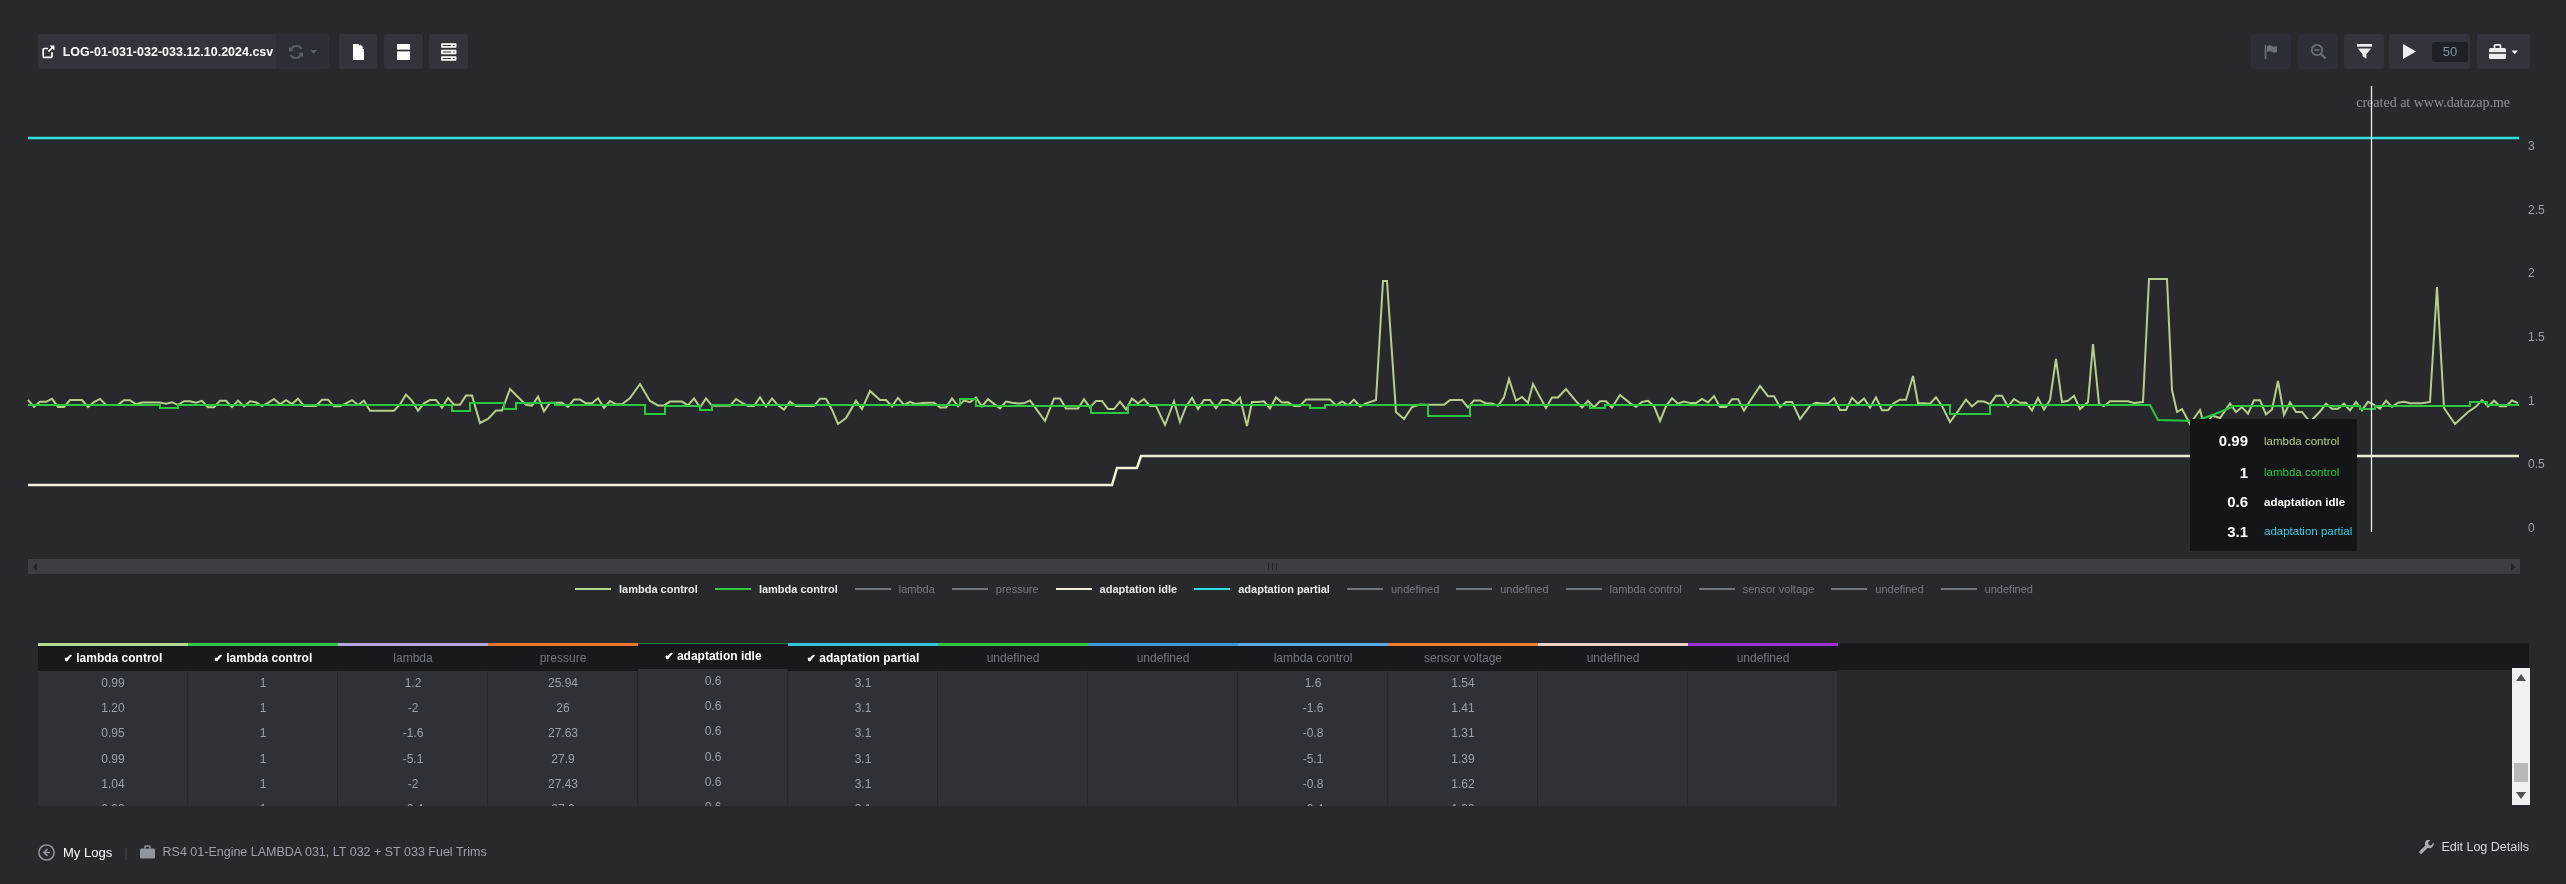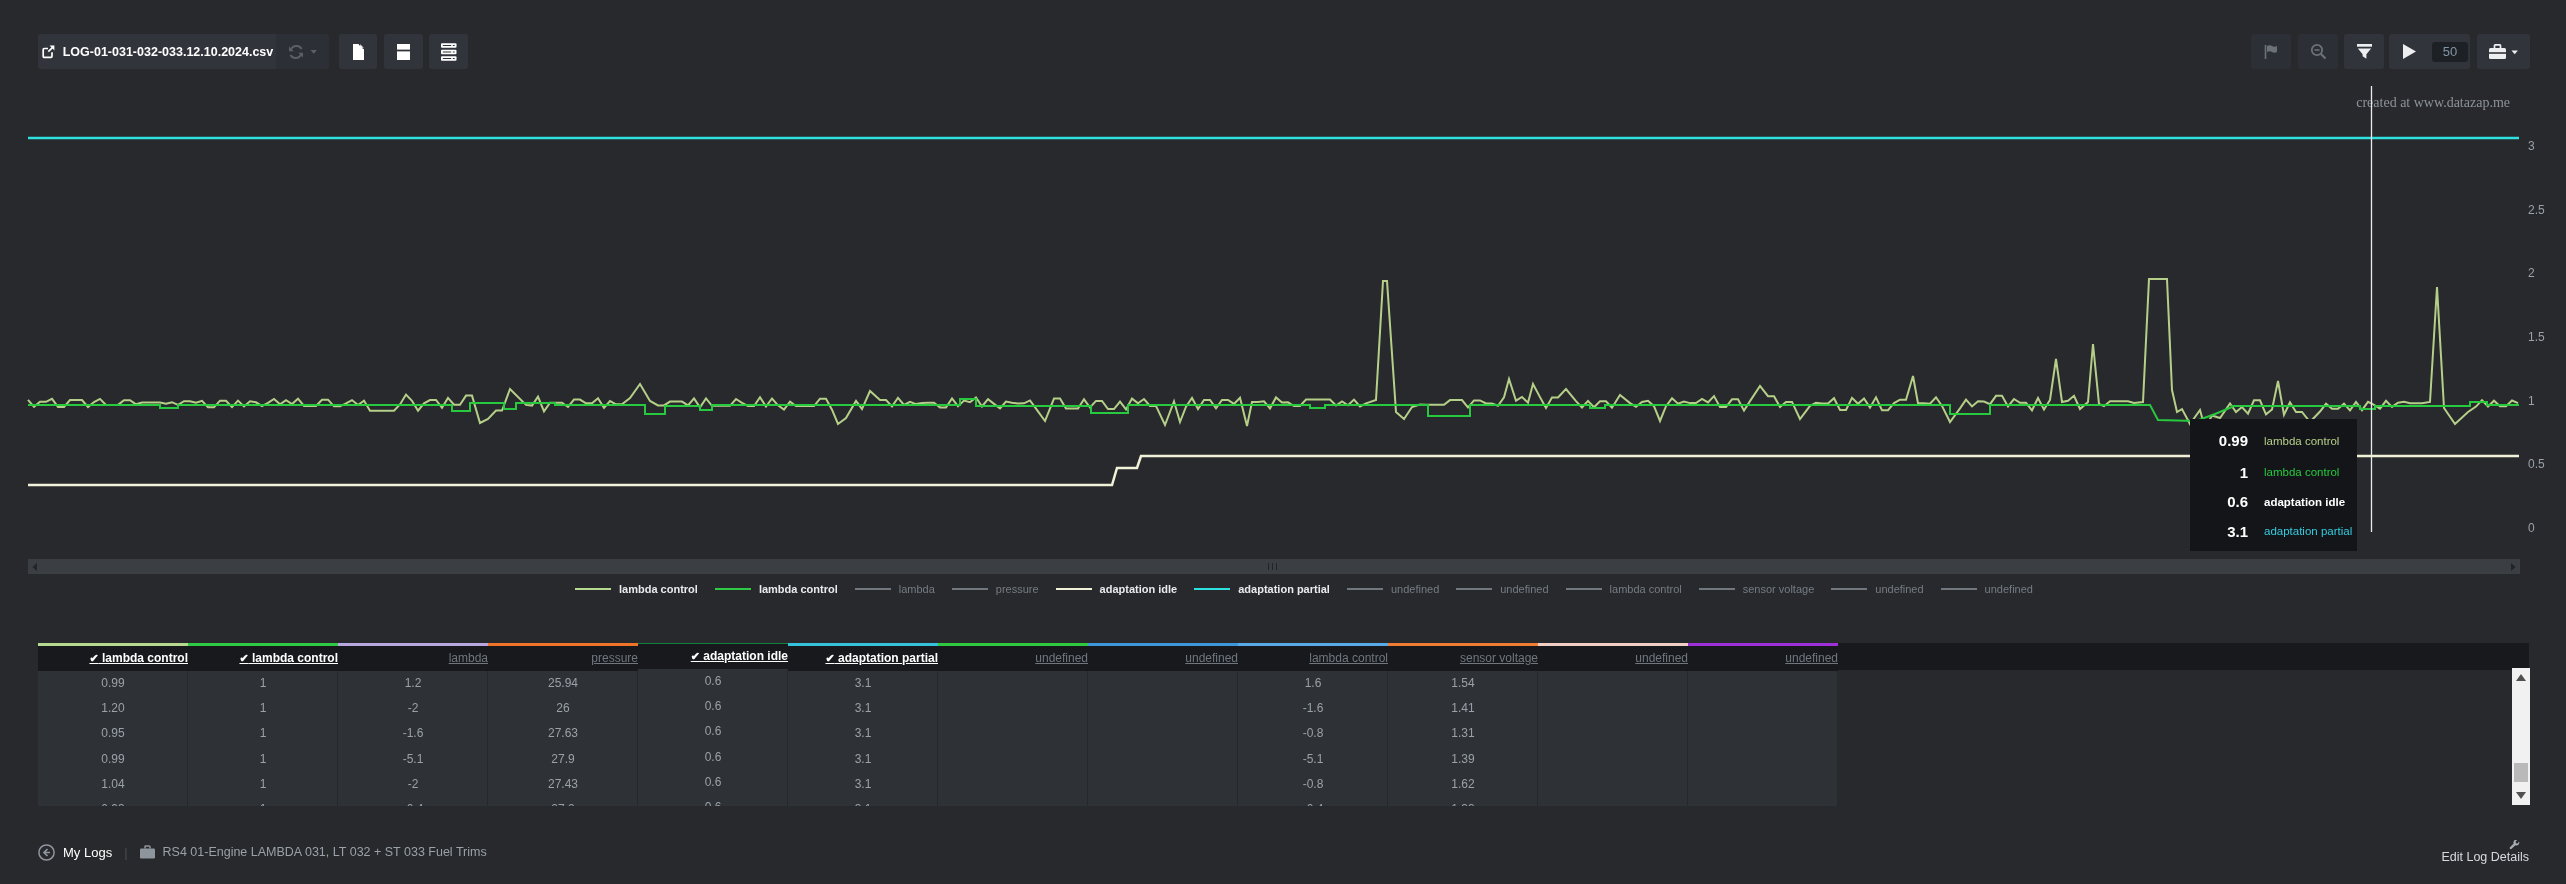--- a/index.html
+++ b/index.html
@@ -7,22 +7,22 @@
 .abs { position:absolute; }
 .btn { position:absolute; top:34px; height:35px; background:#31353b; border-radius:3px;
   display:flex; align-items:center; justify-content:center; }
 .btn.dis { background:#2c3036; }
 .ax { font-family:"Liberation Sans",sans-serif; font-size:12px; fill:#9aa1a8; }
 .litem { display:flex; align-items:center; }
 .lsw { width:36px; height:2px; display:inline-block; margin-right:8px; }
 .lt-on { color:#e9ebed; font-weight:bold; font-size:11px; }
 .lt-off { color:#757c84; font-size:11px; }
 .col { position:absolute; top:0; width:150px; height:166px; background:#2e3236; box-shadow:inset -1px 0 0 #26282c; }
-.col .th { height:25px; line-height:25px; text-align:right; background:#17191d;
-  font-size:12px; white-space:nowrap; overflow:hidden;text-decoration:underline; }
+.col .th { height:25px; line-height:25px; text-align:center; background:#17191d;
+  font-size:12px; white-space:nowrap; overflow:hidden; }
 .th.on { color:#fff; font-weight:bold; }
 .th.off { color:#70777f; }
 .chk { font-size:11px; color:#fff; }
 .td { height:25.2px; line-height:25.2px; text-align:center; font-size:12px; color:#9aa1a8; }
 .tipval { color:#fff; font-weight:bold; font-size:15px; text-align:right; width:58px; }
 .tiplab { font-size:11.5px; margin-left:16px; white-space:nowrap; }
 </style></head>
 <body>
 
 <div class="btn" style="left:38px; width:238px; border-radius:3px 0 0 3px;">
@@ -329,18 +329,18 @@
     <path d="M9.5 5 L6 8.5 L9.5 12 M6 8.5 H12" stroke="#8e959c" stroke-width="1.7" fill="none"></path>
   </svg>
   <span style="color:#fff; font-size:13px; font-weight:normal;">My Logs</span>
   <span style="color:#4a4e54; font-size:13px; margin:0 12px;">|</span>
   <svg width="15" height="14" viewBox="0 0 15 14" style="margin-right:8px">
     <rect x="0" y="3.5" width="15" height="10" rx="1.2" fill="#8e959c"></rect>
     <path d="M5 3.5 v-1.7 q0-0.9 0.9-0.9 h3.2 q0.9 0 0.9 0.9 V3.5" fill="none" stroke="#8e959c" stroke-width="1.5"></path>
   </svg>
   <span style="color:#9aa1a8; font-size:12.5px;text-align:right;">RS4 01-Engine LAMBDA 031, LT 032 + ST 033 Fuel Trims</span>
 </div>
-<div class="abs" style="right:37px; top:840px; height:24px; display:flex; align-items:flex-end;flex-direction:column;">
+<div class="abs" style="right:37px; top:840px; height:24px; display:flex; align-items:flex-start;">
   <svg width="15" height="15" viewBox="0 0 15 15" style="margin-right:7px">
     <path d="M14.3 2.4 a4.2 4.2 0 0 1 -5.6 5.4 L3.2 13.3 a1.6 1.6 0 0 1 -2.4 -2.4 L6.3 5.4 a4.2 4.2 0 0 1 5.4 -5.6 L9.2 2.3 l0.4 2.7 2.7 0.4 z" fill="#a8aeb5"></path>
   </svg>
   <span style="color:#d6dade; font-size:12.5px;">Edit Log Details</span>
 </div>
 
 </body></html>

